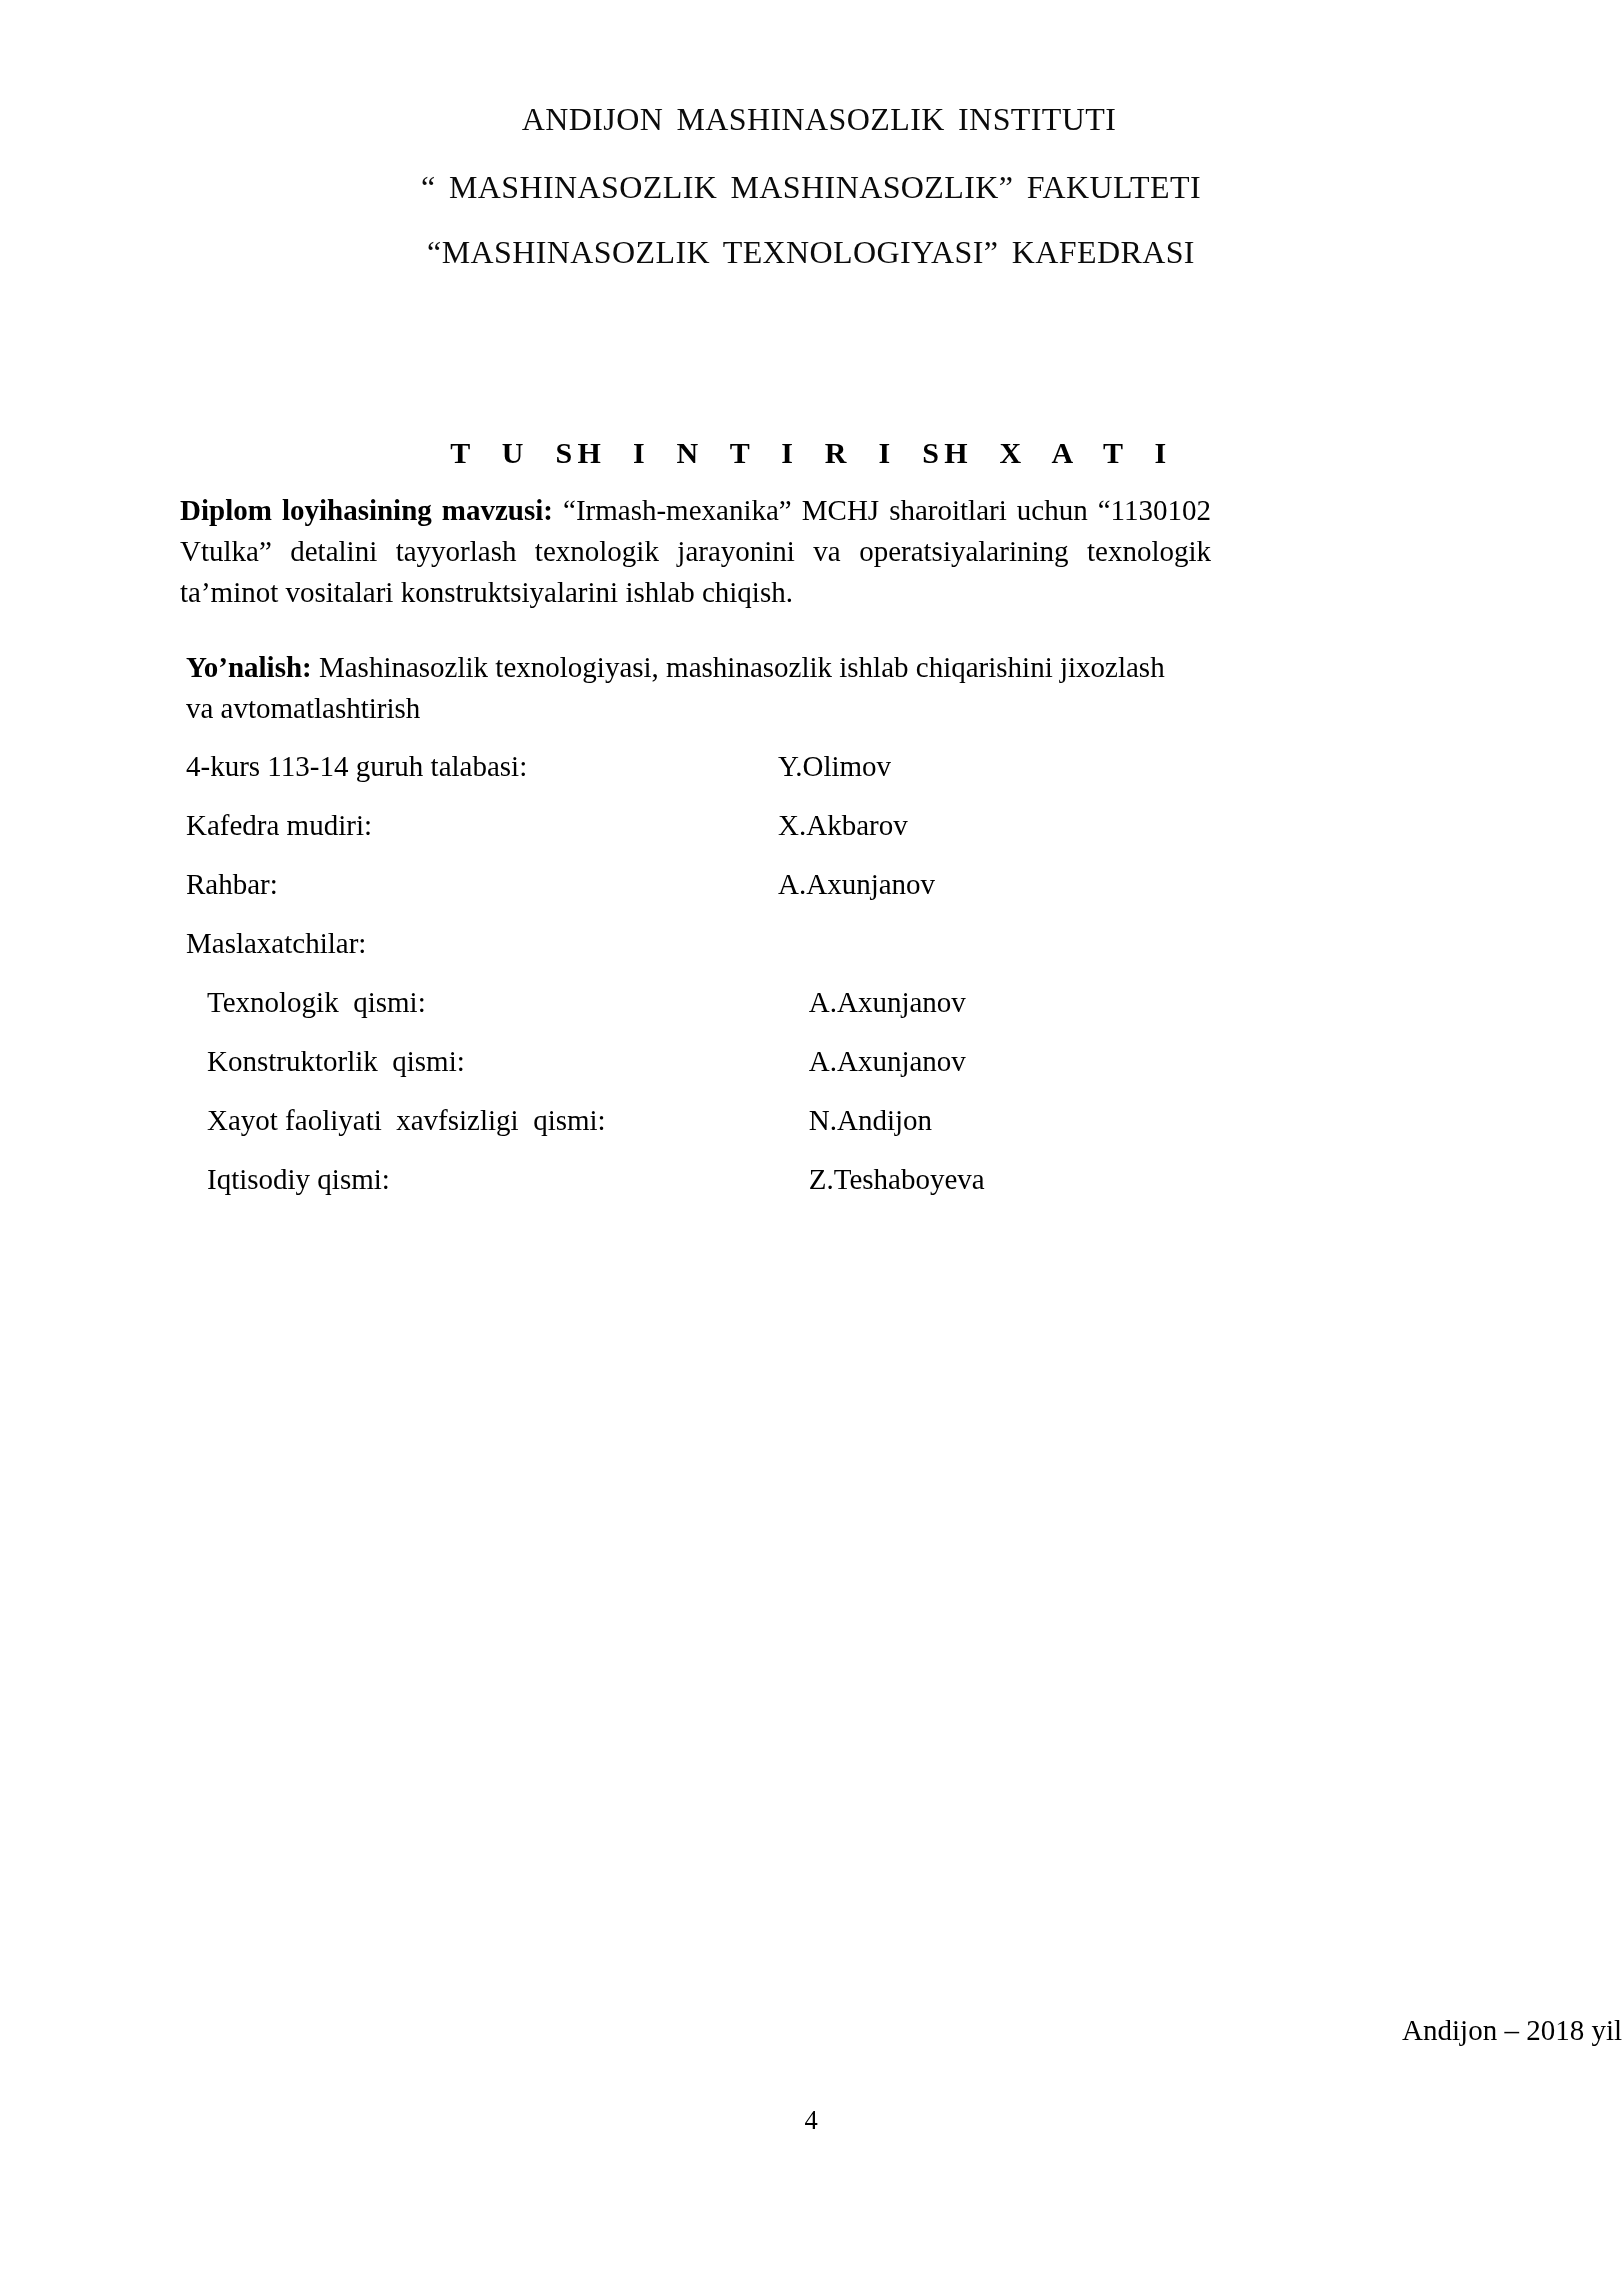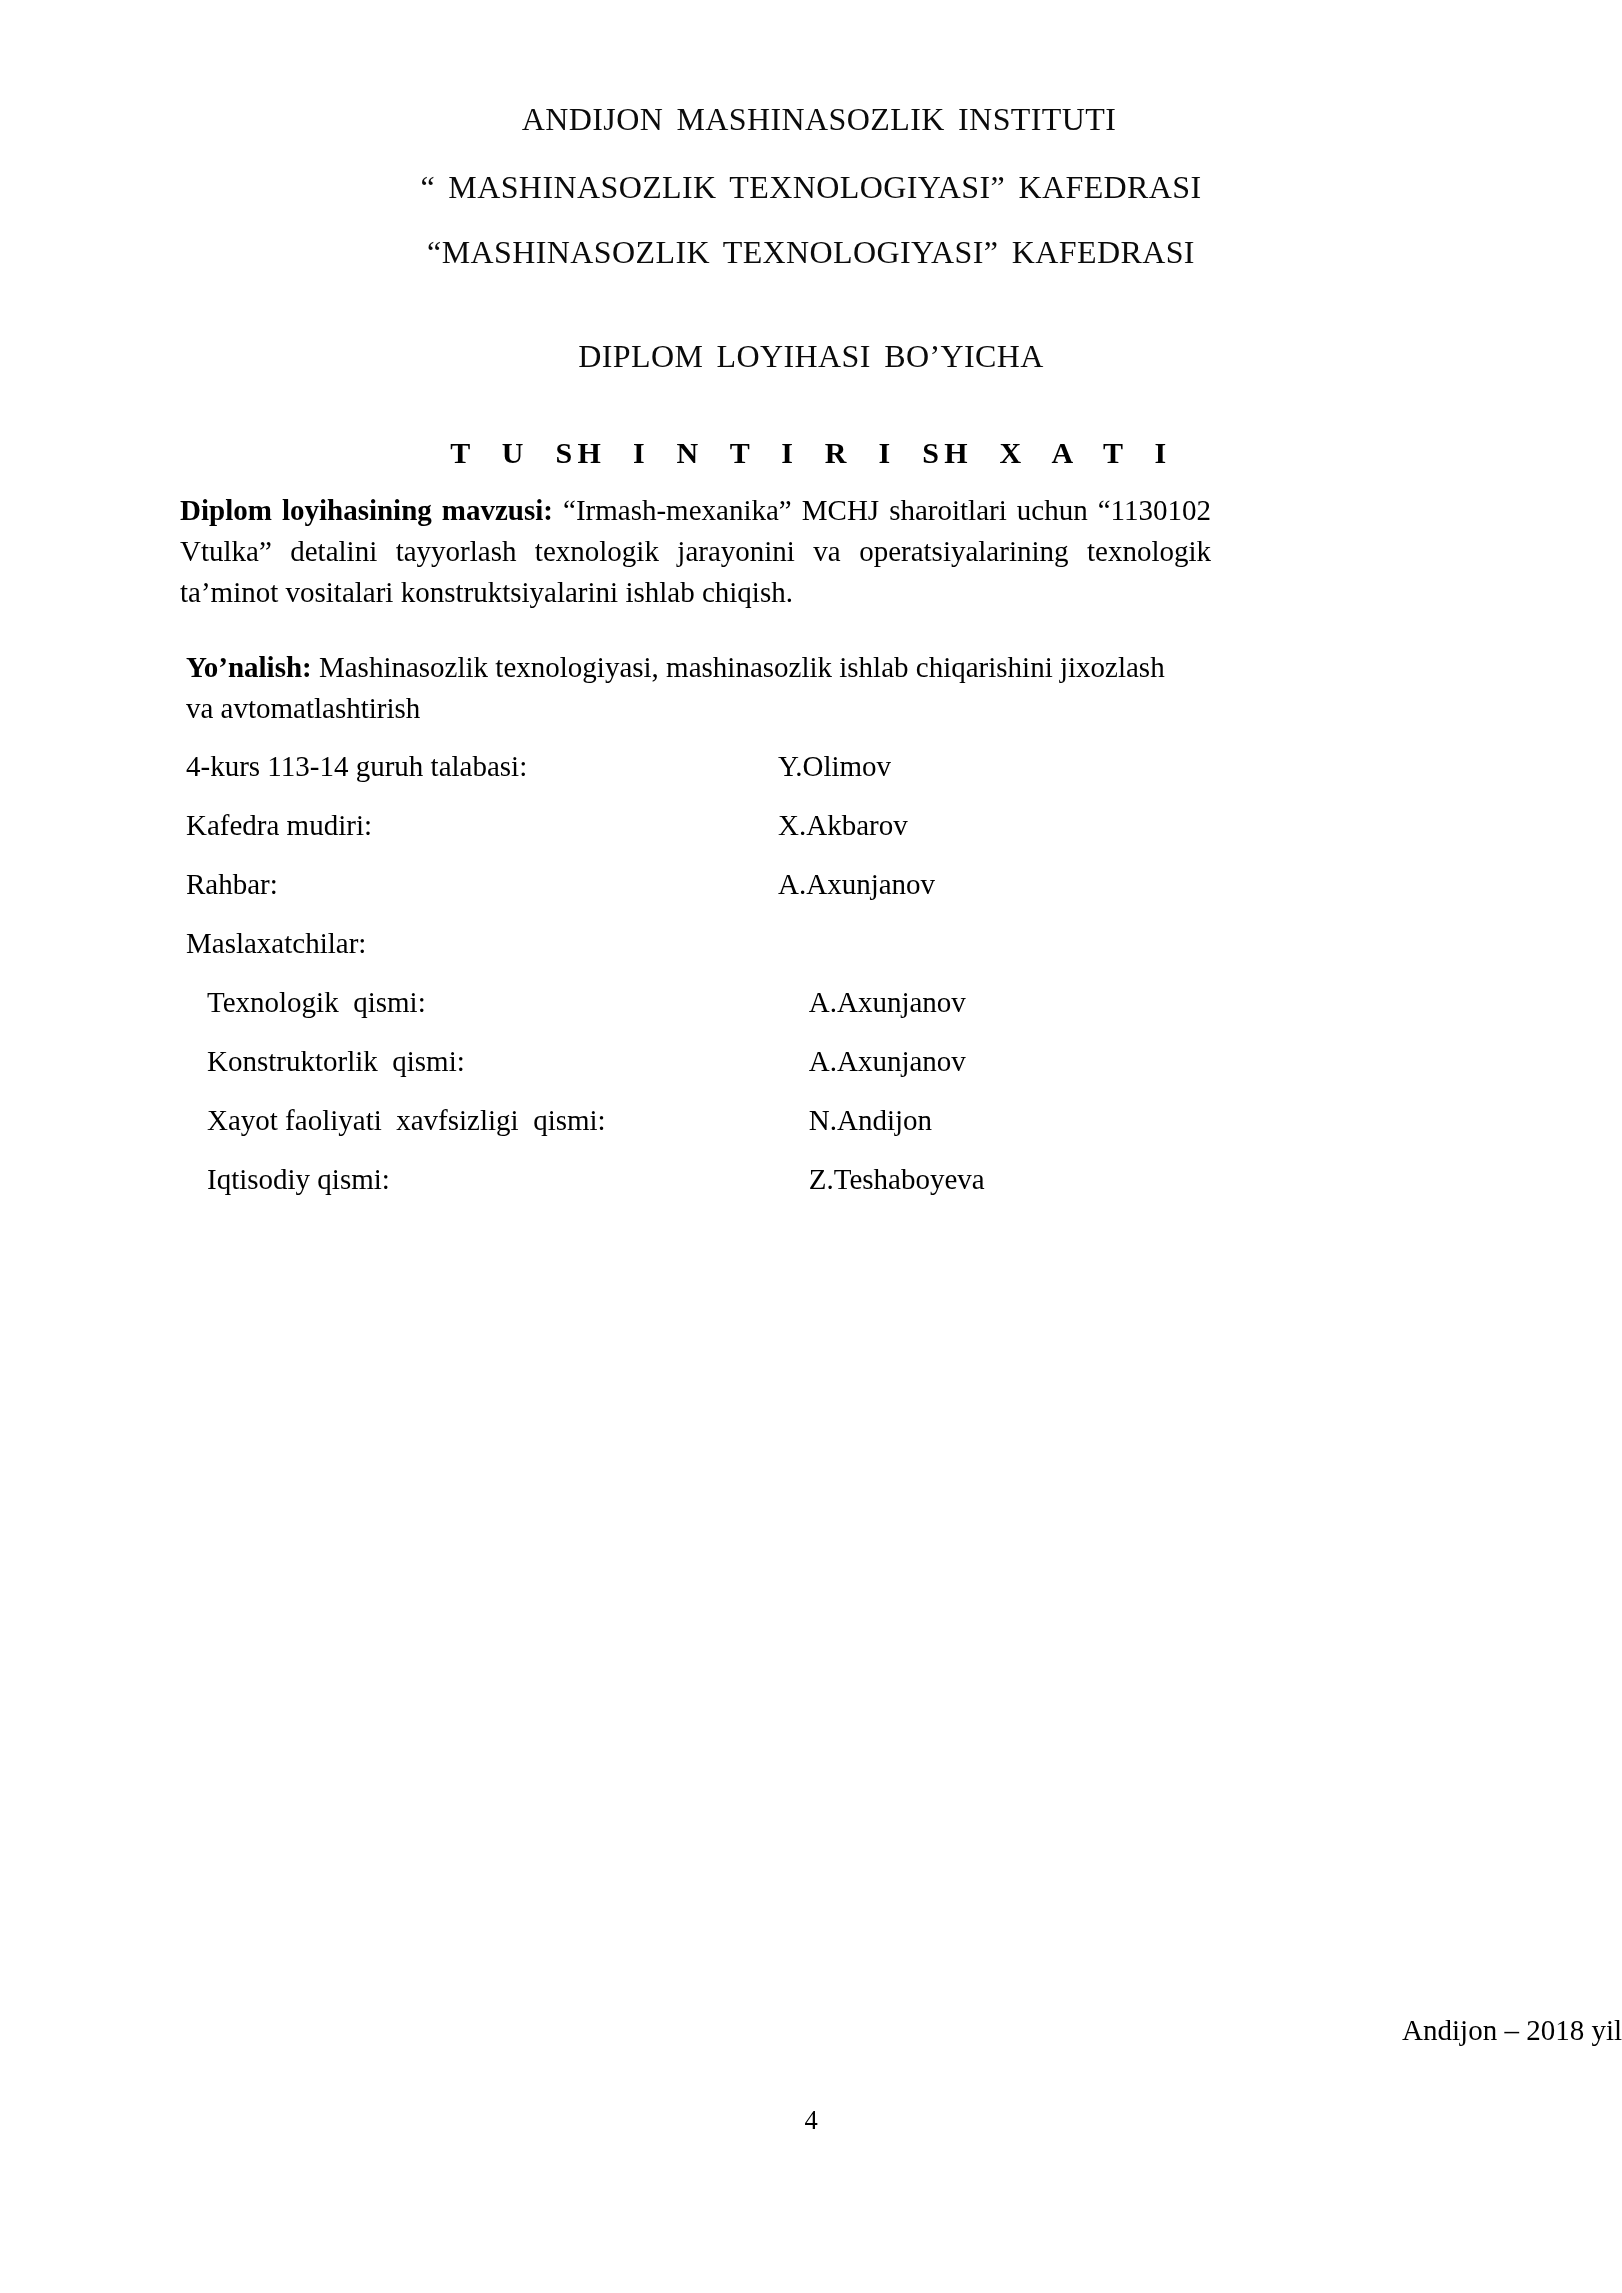--- a/index.html
+++ b/index.html
@@ -93,25 +93,24 @@
     font-size: 26.5px;
   }
 </style>
 </head>
 <body>
 
 <div class="page">
 
   <div class="head-line h-inst">ANDIJON  MASHINASOZLIK  INSTITUTI</div>
 
-  <div class="head-line h-fak">“ MASHINASOZLIK  TEXNOLOGIYASI”  KAFEDRASI</div>
+  <div class="head-line h-fak">“ MASHINASOZLIK  MASHINASOZLIK”  FAKULTETI</div>
 
   <div class="head-line h-kaf">“MASHINASOZLIK  TEXNOLOGIYASI”  KAFEDRASI</div>
 
-  <div class="head-line h-diplom">DIPLOM  LOYIHASI  BO’YICHA</div>
 
   <div class="h-xati">T U SH I N T I R I SH  X A T I</div>
 
   <div class="para-topic">
     <p class="para"><b>Diplom  loyihasining   mavzusi:</b><span> “Irmash-mexanika” MCHJ sharoitlari uchun “1130102 Vtulka” detalini tayyorlash texnologik jarayonini va operatsiyalarining texnologik ta’minot vositalari konstruktsiyalarini ishlab chiqish.</span></p>
   </div>
 
   <div class="para-yonalish">
     <p class="para" style="text-align:left;"><b>Yo’nalish:</b><span> Mashinasozlik texnologiyasi, mashinasozlik ishlab chiqarishini jixozlash va avtomatlashtirish</span></p>
   </div>

